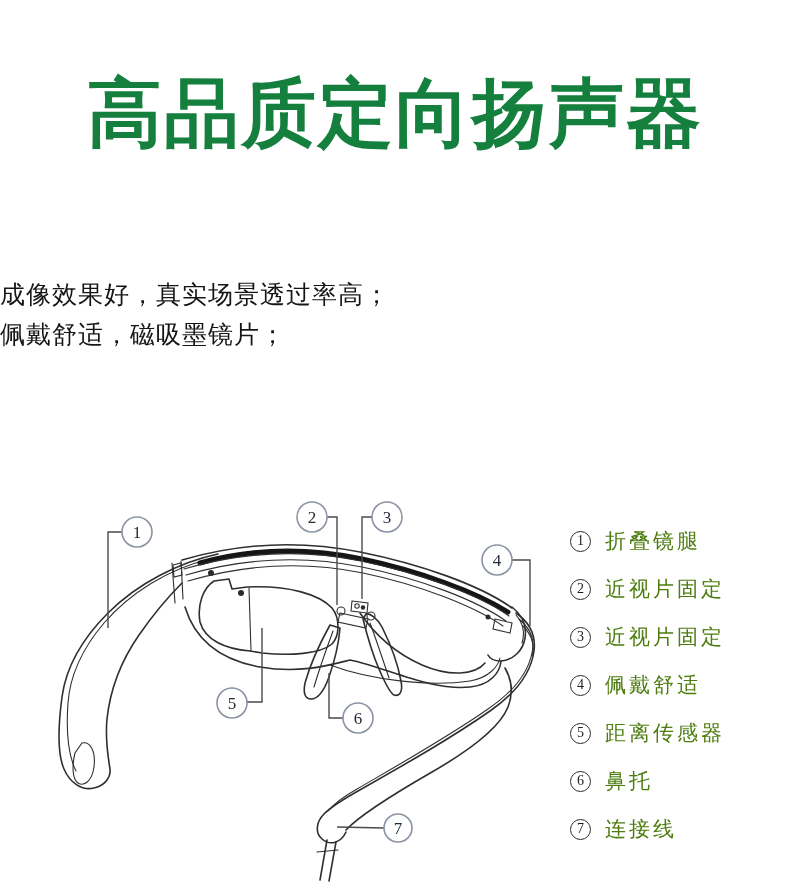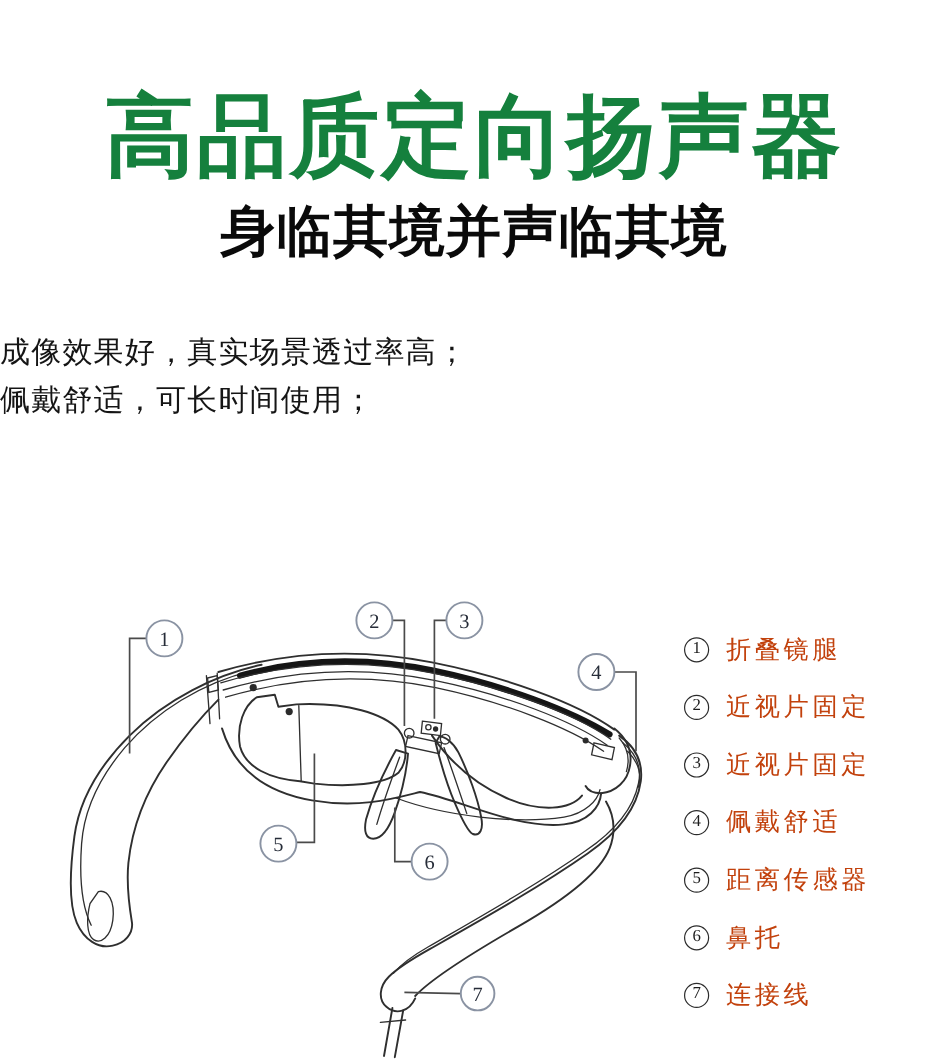--- a/index.html
+++ b/index.html
@@ -35,34 +35,33 @@
   
   .legend{position:absolute;left:570px;top:530px;}
   .legend-row{display:flex;align-items:center;height:22px;margin-bottom:26px;}
   .lg-num{
     width:21px;height:21px;flex:none;border:1.4px solid #2b2b2b;border-radius:50%;
     display:inline-flex;align-items:center;justify-content:center;
     font-family:"Liberation Serif",serif;font-size:14px;color:#1c1c1c;box-sizing:border-box;
   }
   .lg-label{
     margin-left:14px;font-family:Liberation Sans, sans-serif;font-size:21px;
-    letter-spacing:3px;color:#c2410c;white-space:nowrap;
+    letter-spacing:3px;color:#4d7c0f;white-space:nowrap;
   }
 </style>
 </head>
 <body>
 
 <div class="canvas">
 
   <h1 class="title">高品质定向扬声器</h1>
-  <h2 class="subtitle">身临其境并声临其境</h2>
 
   <div class="desc">
     <p>成像效果好，真实场景透过率高；</p>
-    <p>佩戴舒适，可长时间使用；</p>
+    <p>佩戴舒适，磁吸墨镜片；</p>
   </div>
 
   <svg class="diagram" viewBox="0 0 540 400" xmlns="http://www.w3.org/2000/svg">
 
     <g>
       <path class="art" d="M 188,59 C 150,67 108,88 78,118 C 52,144 36,172 32,202
                            C 28,232 27,258 34,274 C 40,288 52,296 64,293
                            C 74,291 81,283 80,274 C 78,262 75,244 77,224
                            C 80,196 91,166 109,140 C 127,114 144,96 152,88"></path>
       <path class="thin" d="M 180,64 C 138,74 100,98 74,128 C 52,154 40,180 38,208

